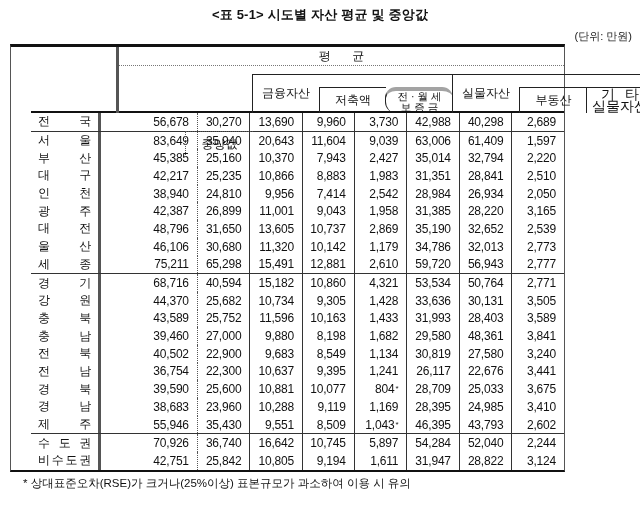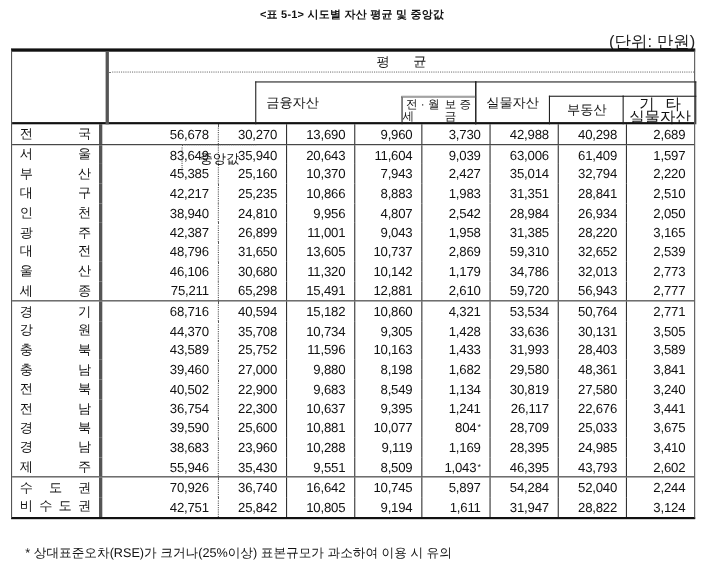--- a/index.html
+++ b/index.html
@@ -4,47 +4,47 @@
 <style>
   html, body { margin:0; padding:0; }
   body {
     width:640px; height:510px; background:#ffffff; position:relative;
     font-family:"Liberation Sans","DejaVu Sans",sans-serif;
     color:#111; -webkit-font-smoothing:antialiased;
   }
   * { box-sizing:border-box; }
 
   .title { position:absolute; top:6px; left:0; width:640px; text-align:center;
-           font-size:10px; font-weight:bold; letter-spacing:0.2px; }
-  .unit  { position:absolute; top:29px; right:8px; font-size:15px; color:#222; }
-
-  .table { position:absolute; left:10px; top:44px; width:622px;
+           font-size:13px; font-weight:bold; letter-spacing:0.2px; }
+  .unit  { position:absolute; top:29px; right:8px; font-size:11px; color:#222; }
+
+  .table { position:absolute; left:10px; top:44px; width:555px;
            border-top:3px solid #111; border-bottom:2px solid #111;
-           border-left:1px solid #555; border-right:1px solid #555; }
+           border-left:1px solid #555; border-right:1px solid #555;padding-left:20px; }
 
   
   .thead { position:relative; height:66px; border-bottom:2px solid #111;
            font-size:12px; }
   .thead .abs { position:absolute; display:flex; align-items:center; justify-content:center; }
   .avg-span { position:absolute; left:88px; right:0; top:0; height:19px;
               border-bottom:1px dotted #777; display:flex; align-items:center;
               justify-content:center; letter-spacing:9px; text-indent:9px; }
   .v-thick  { position:absolute; left:85px; top:0; height:66px; width:3px; background:#555; }
 
   .h-asset  { left:88px;  width:67px;  top:20px; height:46px; }
   .h-median { left:154px; width:68px;  top:40px; height:26px;
               border-top:1px dotted #555; border-left:1px dotted #555;margin-top:44px; }
   .h-fin-group  { position:absolute; left:221px; width:201px; top:27px; height:39px;
                   border:1px solid #222; border-bottom:none; }
   .h-financial  { left:222px; width:66px; top:27px; height:39px; }
   .h-savings    { left:288px; width:67px; top:40px; height:26px;
                   border-top:1px solid #222; border-left:1px solid #222; }
   .h-deposit    { left:354px; width:68px; top:40px; height:26px;
-                  border-top:2px solid #a3a3a3; border-left:1px solid #222;
-                  flex-direction:row; font-size:10.5px; line-height:11.5px; }
+                  border-top:4px solid #a3a3a3; border-left:1px solid #222;
+                  flex-direction:column; font-size:10.5px; line-height:11.5px;border-radius:11px; }
   .h-real-group { position:absolute; left:421px; width:201px; top:27px; height:39px;
                   border:1px solid #222; border-bottom:none; }
   .h-real   { left:422px; width:66px; top:27px; height:39px; }
   .h-estate { left:488px; width:68px; top:40px; height:26px;
               border-top:1px solid #222; border-left:1px solid #222;font-family:Liberation Mono, monospace; }
   .h-other  { left:555px; width:67px; top:40px; height:26px;
               border-top:1px solid #222; border-left:1px solid #222;
               flex-direction:column; font-size:14px; line-height:11.5px; }
   .h-deposit span:first-child, .h-other span:first-child { letter-spacing:3px; text-indent:3px; }
 
@@ -61,37 +61,38 @@
   .row .num:nth-child(4) { width:67px; }
   .row .num:nth-child(5) { width:66px; }
   .row .num:nth-child(6) { width:67px; }
   .row .num:nth-child(7) { width:67px; }
   .row .num:nth-child(8) { width:67px; }
   .row .num:nth-child(9) { width:66px; border-right:none; }
   sup.ast { font-size:8px; line-height:0; margin-left:1px; }
 
   .footnotes { position:absolute; left:10px; top:476px; font-size:11.5px;
                line-height:15px; color:#111; }
-  .footnotes .fn2 { padding-left:13px;margin-top:20px; }
+  .footnotes .fn2 { padding-left:13px; }
 </style>
 </head>
 <body>
 
 <div class="title">&lt;표 5-1&gt; 시도별 자산 평균 및 중앙값</div>
 <div class="unit">(단위: 만원)</div>
 
 <div class="table">
   <div class="thead">
     <div class="avg-span">평 균</div>
     <div class="v-thick"></div>
 
     <div class="abs h-median">중앙값</div>
 
     <div class="h-fin-group"></div>
     <div class="abs h-financial">금융자산</div>
+    <div class="abs h-savings">저축액</div>
     <div class="abs h-deposit">
       <span>전·월세</span>
       <span>보 증 금</span>
     </div>
 
     <div class="h-real-group"></div>
     <div class="abs h-real">실물자산</div>
     <div class="abs h-estate">부동산</div>
     <div class="abs h-other">
       <span>기 타</span>
@@ -160,21 +161,21 @@
     <div class="cell num">2,510</div>
   </div>
         <div class="row">
     <div class="cell label">
             <span>인</span>
             <span>천</span>
           </div>
     <div class="cell num">38,940</div>
     <div class="cell num">24,810</div>
     <div class="cell num">9,956</div>
-    <div class="cell num">4,807</div>
+    <div class="cell num">7,414</div>
     <div class="cell num">2,542</div>
     <div class="cell num">28,984</div>
     <div class="cell num">26,934</div>
     <div class="cell num">2,050</div>
   </div>
         <div class="row">
     <div class="cell label">
             <span>광</span>
             <span>주</span>
           </div>
@@ -190,21 +191,21 @@
         <div class="row">
     <div class="cell label">
             <span>대</span>
             <span>전</span>
           </div>
     <div class="cell num">48,796</div>
     <div class="cell num">31,650</div>
     <div class="cell num">13,605</div>
     <div class="cell num">10,737</div>
     <div class="cell num">2,869</div>
-    <div class="cell num">59,310</div>
+    <div class="cell num">35,190</div>
     <div class="cell num">32,652</div>
     <div class="cell num">2,539</div>
   </div>
         <div class="row">
     <div class="cell label">
             <span>울</span>
             <span>산</span>
           </div>
     <div class="cell num">46,106</div>
     <div class="cell num">30,680</div>
@@ -244,21 +245,21 @@
     <div class="cell num">53,534</div>
     <div class="cell num">50,764</div>
     <div class="cell num">2,771</div>
   </div>
         <div class="row">
     <div class="cell label">
             <span>강</span>
             <span>원</span>
           </div>
     <div class="cell num">44,370</div>
-    <div class="cell num">35,708</div>
+    <div class="cell num">25,682</div>
     <div class="cell num">10,734</div>
     <div class="cell num">9,305</div>
     <div class="cell num">1,428</div>
     <div class="cell num">33,636</div>
     <div class="cell num">30,131</div>
     <div class="cell num">3,505</div>
   </div>
         <div class="row">
     <div class="cell label">
             <span>충</span>

